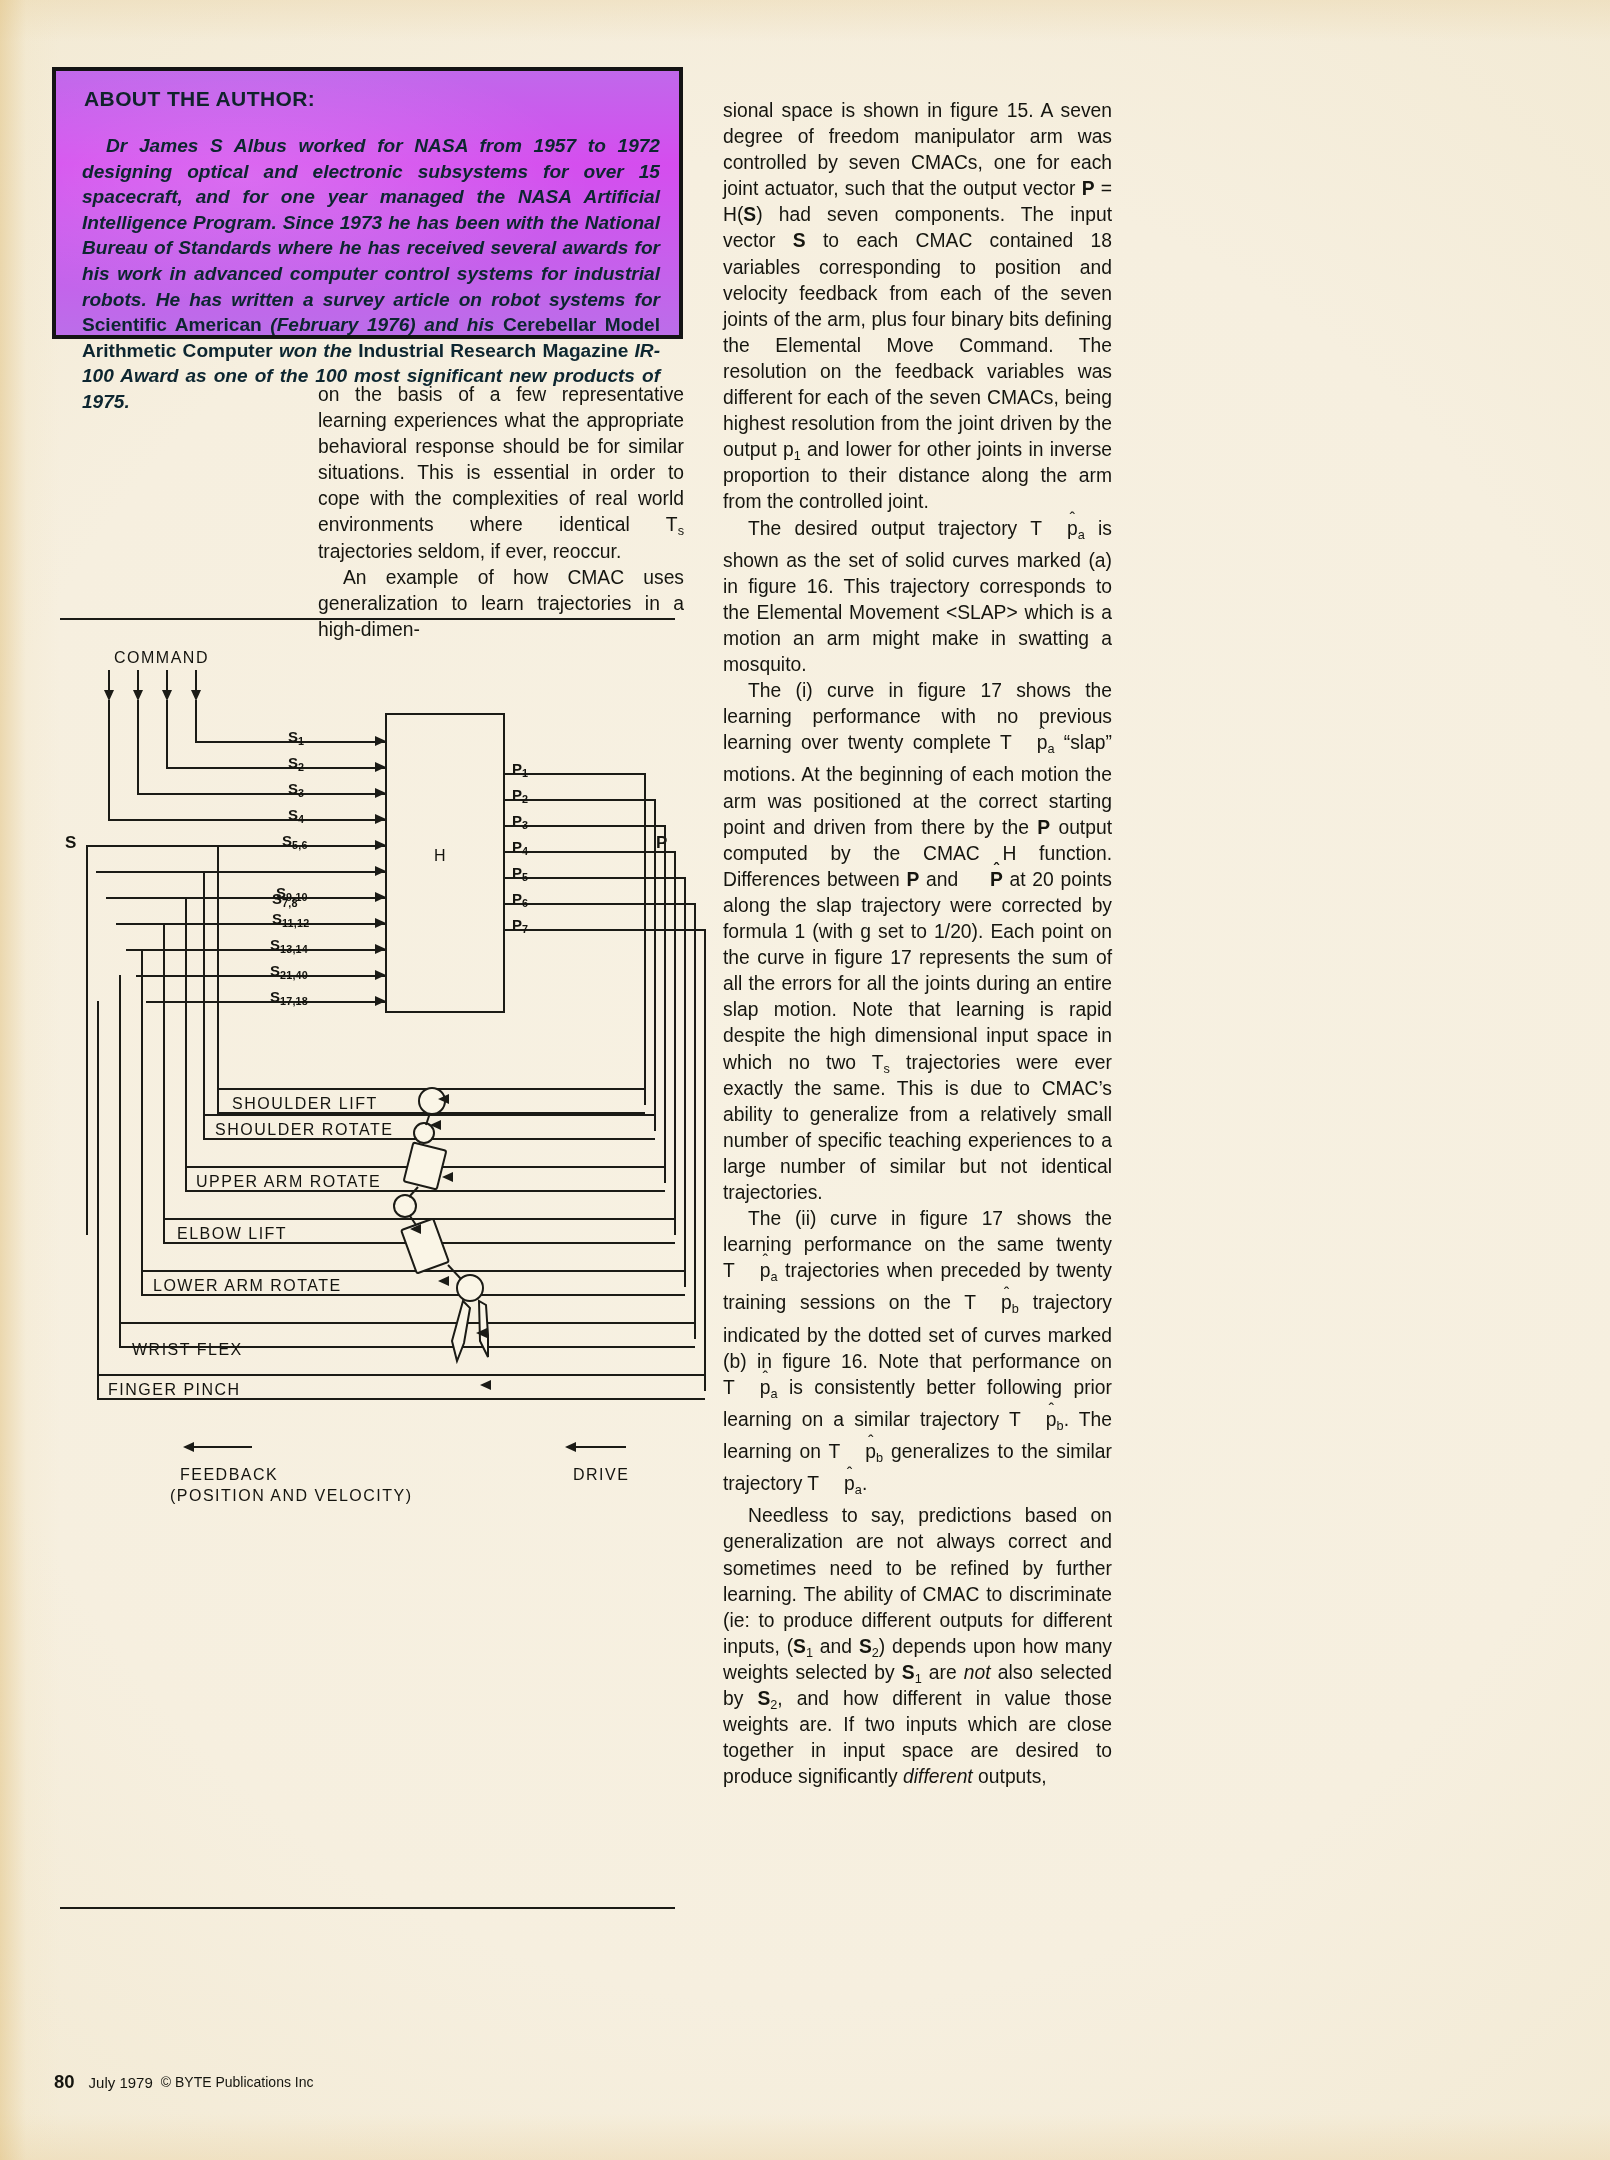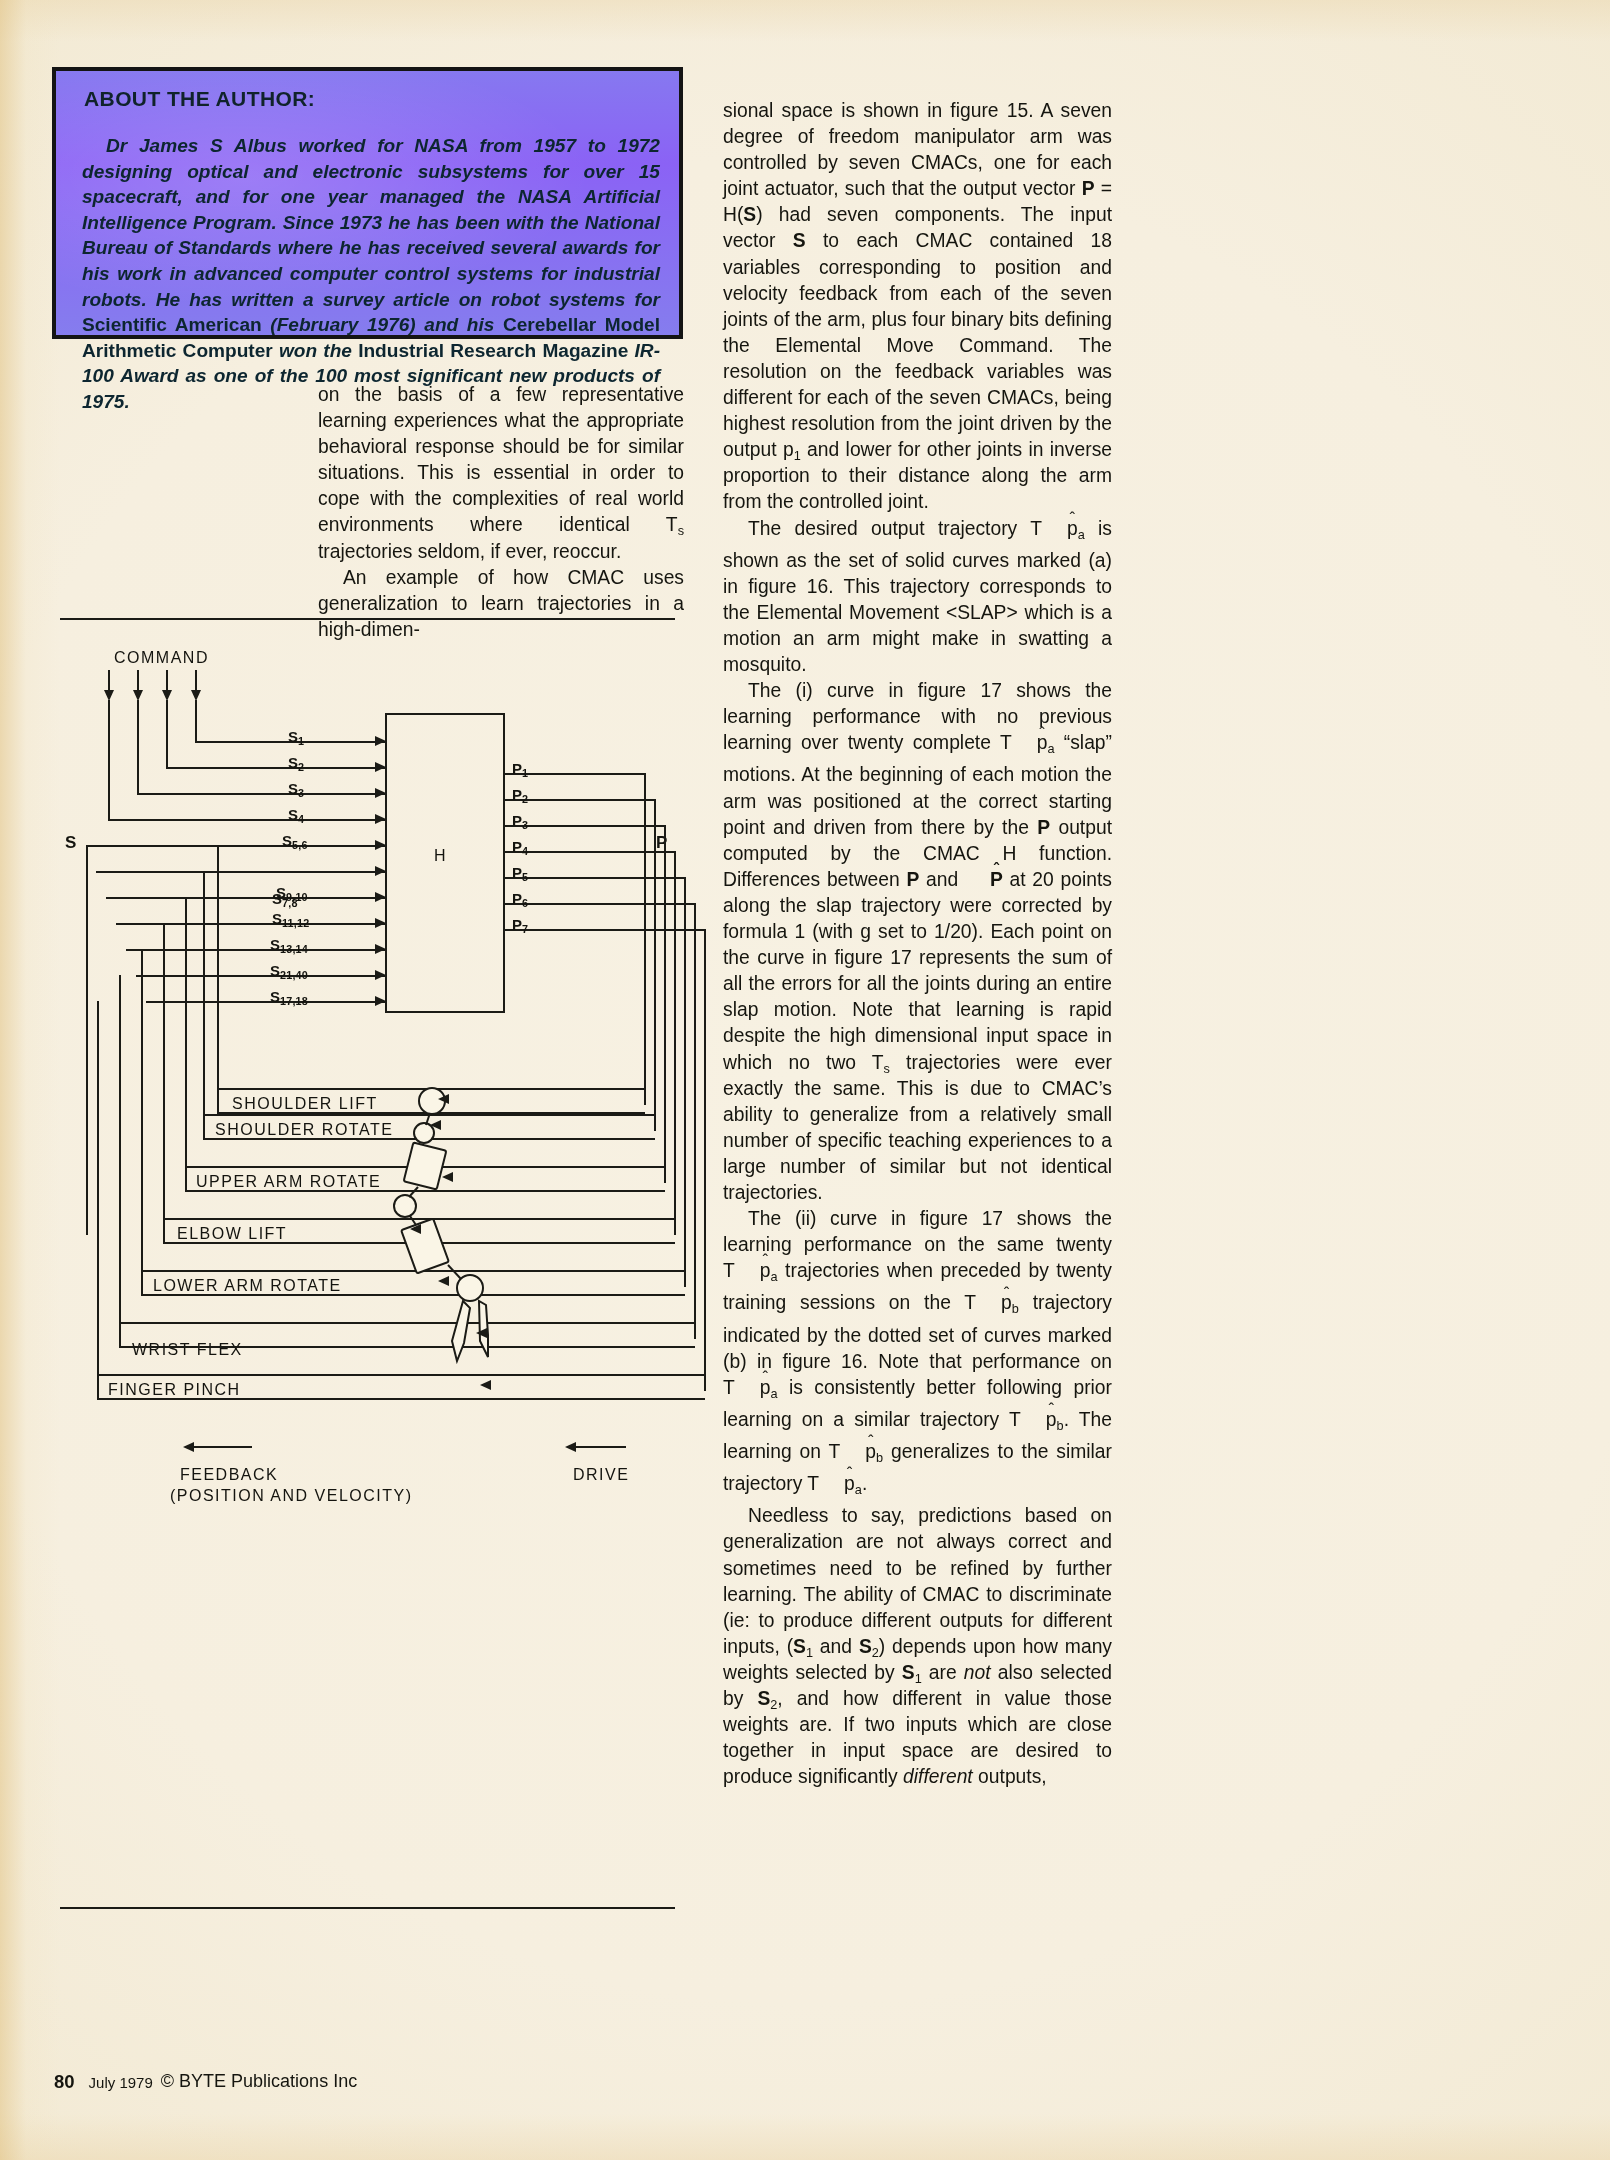--- a/index.html
+++ b/index.html
@@ -22,21 +22,21 @@
     background:linear-gradient(90deg, rgba(226,196,134,.55) 0px, rgba(240,224,185,.18) 26px, rgba(255,255,255,0) 60px),
                linear-gradient(180deg, rgba(232,208,160,.35) 0px, rgba(255,255,255,0) 42px),
                linear-gradient(0deg, rgba(232,208,160,.38) 0px, rgba(255,255,255,0) 46px);
     pointer-events:none;
   }
   .sheet{position:absolute;left:0;top:0;width:1610px;height:2160px;}
 
   
   #author-box{
     position:absolute;left:52px;top:67px;width:631px;height:272px;
-    background:#8b5cf6;
+    background:#d946ef;
     border:4px solid #141414;
     box-sizing:border-box;
     box-shadow: 0 0 0 0 #000;
   }
   #author-box .tint{
     position:absolute;inset:0;
     background:
       radial-gradient(ellipse 80% 70% at 30% 40%, rgba(255,255,255,.16), rgba(255,255,255,0) 70%),
       linear-gradient(180deg, rgba(120,205,222,.25), rgba(133,212,228,.05) 35%, rgba(120,200,220,.30));
     pointer-events:none;
@@ -109,21 +109,21 @@
   #fig-caption{
     position:absolute;left:60px;top:1958px;width:620px;
     font-family:"Liberation Serif", serif;
     font-style:italic;font-size:20.5px;line-height:27px;color:#15150f;
   }
   #footer{
     position:absolute;left:54px;top:2071px;white-space:nowrap;
     font-family:"Liberation Sans", sans-serif;font-size:15px;color:#15150f;
   }
   #footer .pg{font-weight:700;font-size:18.5px;margin-right:14px;}
-  #footer .cp{font-size:18px;vertical-align:1px;}
+  #footer .cp{font-size:14px;vertical-align:1px;}
 </style>
 </head>
 <body>
 
 <div id="page"></div>
 
 <div class="sheet">
 
   <div id="author-box">
     <div class="tint"></div>

